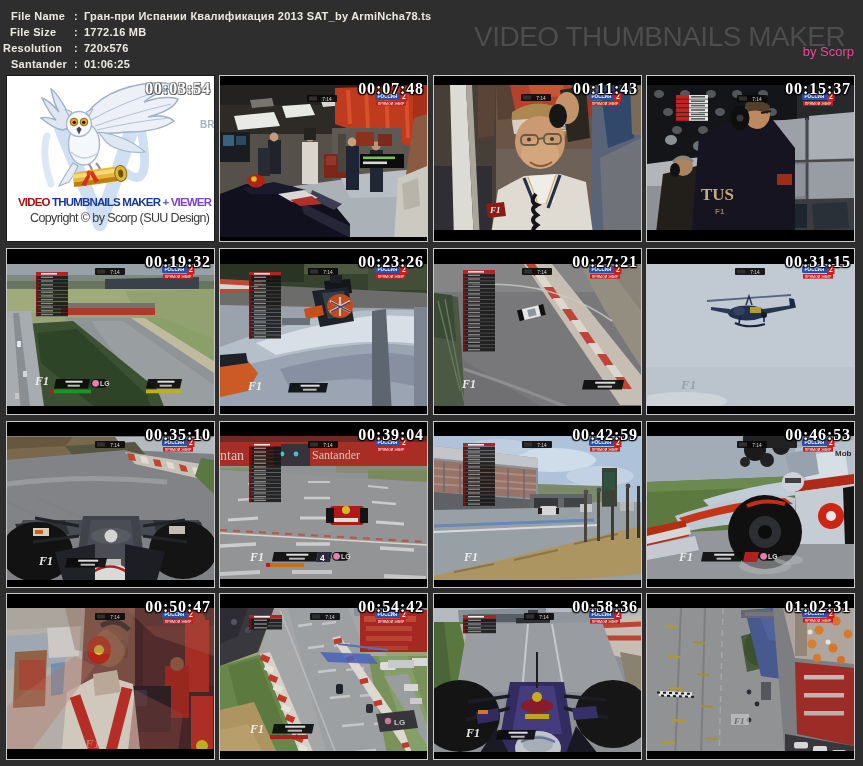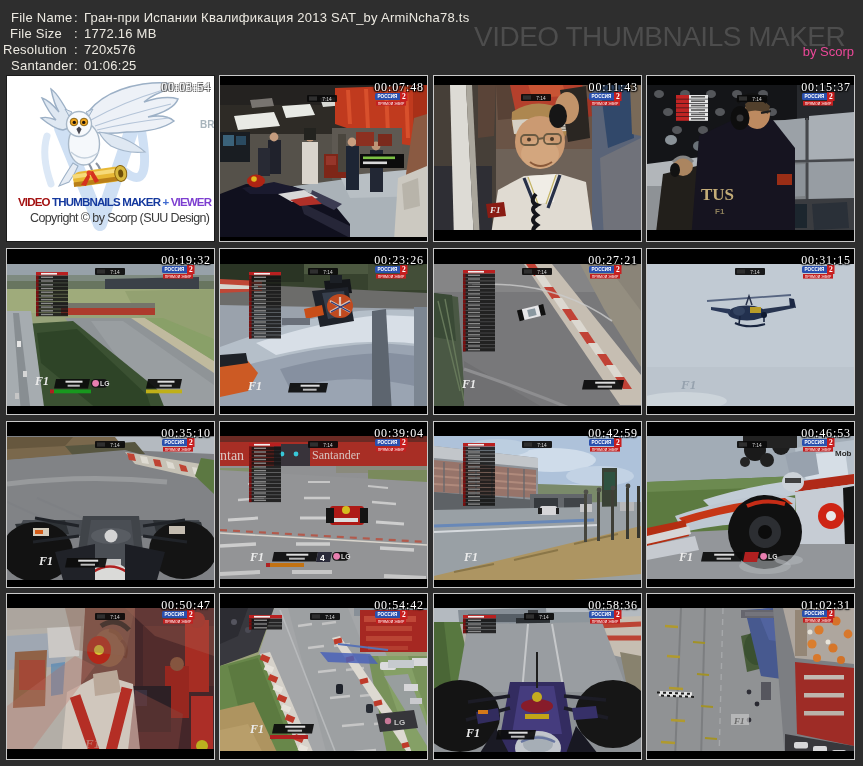--- a/index.html
+++ b/index.html
@@ -1,20 +1,20 @@
 <!DOCTYPE html>
 <html><head><meta charset="utf-8"><style>
 *{margin:0;padding:0}
 html,body{width:863px;height:766px;background:#2e2e2e;overflow:hidden}
 body{font-family:"Liberation Sans",sans-serif;position:relative}
-.lrow{position:absolute;font-size:13px;letter-spacing:0.25px;font-weight:normal;color:#ece9e1;white-space:pre}
+.lrow{position:absolute;font-size:11px;letter-spacing:0.25px;font-weight:bold;color:#ece9e1;white-space:pre}
 .big{position:absolute;top:21px;left:474px;width:380px;font-size:28px;font-weight:normal;color:#4d4d4d;white-space:nowrap;letter-spacing:-0.5px}
 .byscorp{position:absolute;top:44px;right:9px;font-size:13px;color:#ec4899}
 .cell{position:absolute;width:207px;height:165px;background:#000;border:1px solid #c9c9c9;overflow:hidden}
-.ts{position:absolute;top:4px;right:3px;font-family:"Liberation Serif",serif;font-size:12px;font-weight:normal;color:#fff;letter-spacing:0.9px}
+.ts{position:absolute;top:4px;right:3px;font-family:"Liberation Serif",serif;font-size:16px;font-weight:bold;color:#fff;letter-spacing:0.9px}
 </style></head><body>
 <div class="lrow" style="left:11px;top:10px">File Name</div>
 <div class="lrow" style="left:74px;top:10px">:</div>
 <div class="lrow" style="left:84px;top:10px">Гран-при Испании Квалификация 2013 SAT_by ArmiNcha78.ts</div>
 <div class="lrow" style="left:10px;top:26px">File Size</div>
 <div class="lrow" style="left:74px;top:26px">:</div>
 <div class="lrow" style="left:84px;top:26px">1772.16 MB</div>
 <div class="lrow" style="left:3px;top:42px">Resolution</div>
 <div class="lrow" style="left:74px;top:42px">:</div>
 <div class="lrow" style="left:84px;top:42px">720x576</div>

